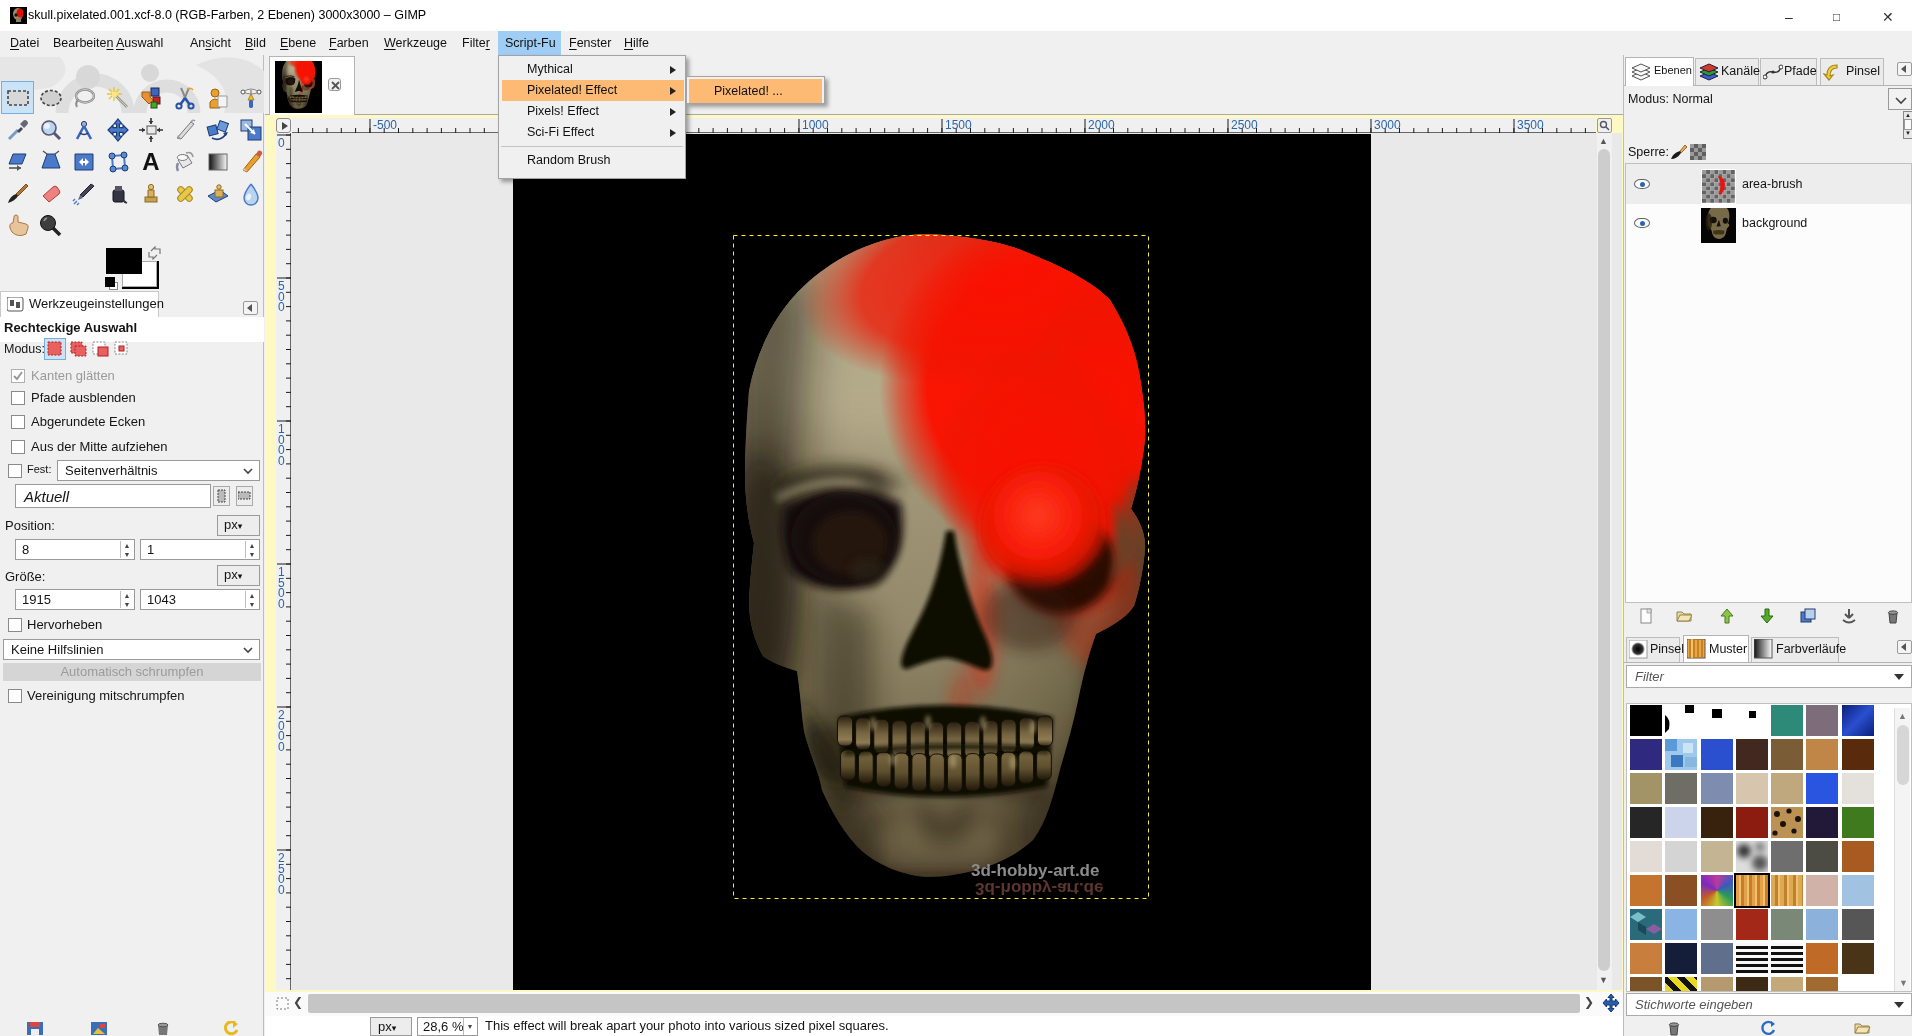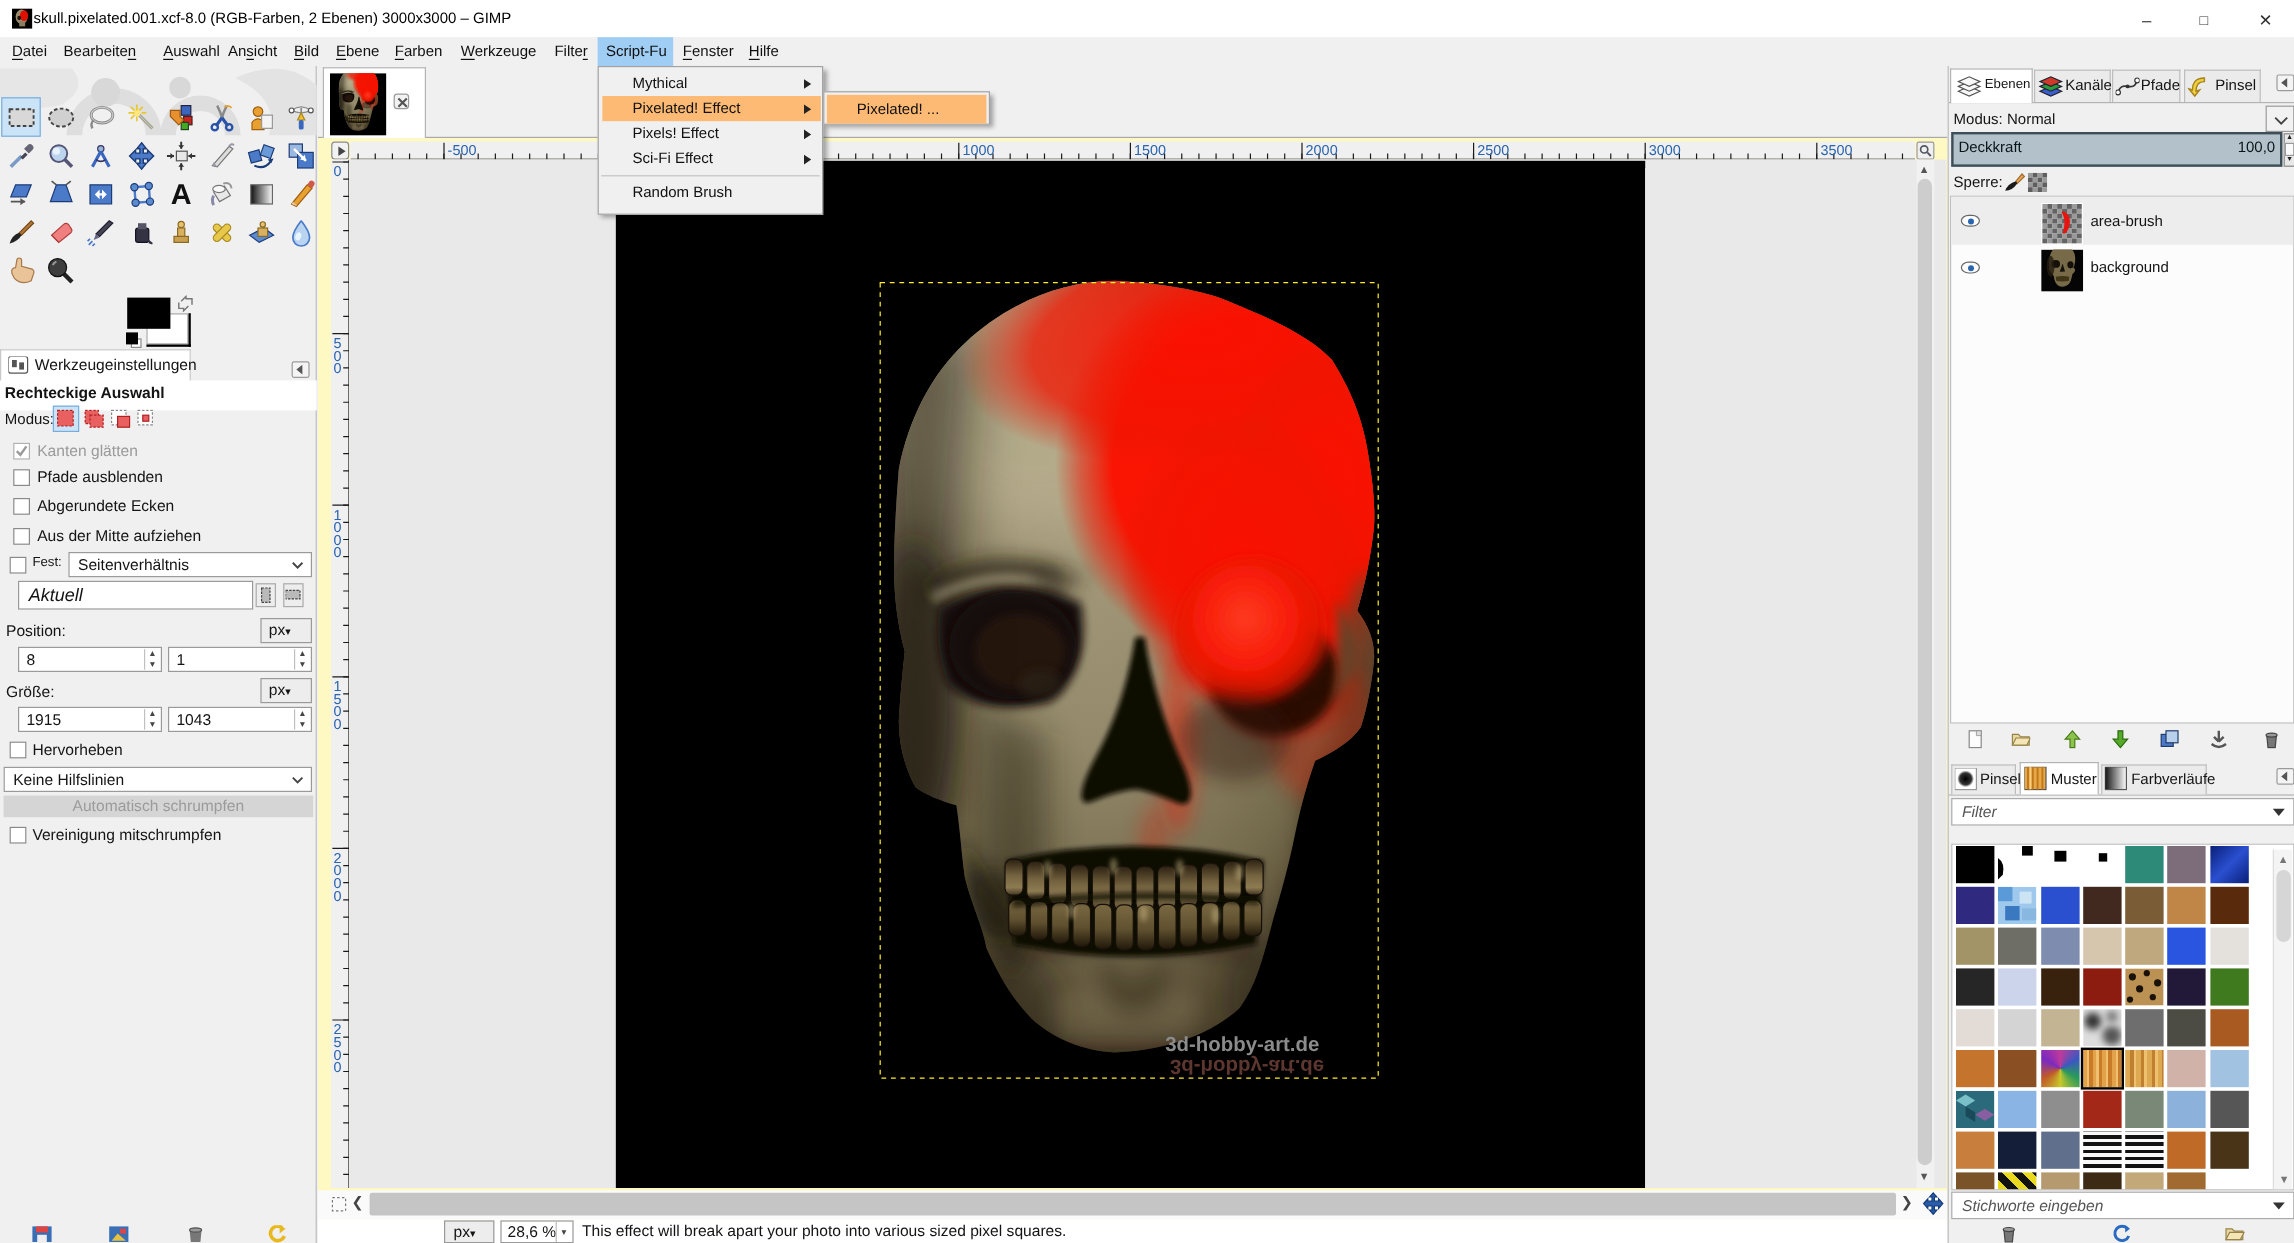--- a/index.html
+++ b/index.html
@@ -45,21 +45,21 @@
     </svg>
  <div class="abs" id="title-text">skull.pixelated.001.xcf-8.0 (RGB-Farben, 2 Ebenen) 3000x3000 – GIMP</div>
  <div class="abs winbtn" style="left:1785px">–</div>
  <div class="abs winbtn" style="left:1833px;font-size:12px;top:10px">□</div>
  <div class="abs winbtn" style="left:1882px">✕</div>
 </div>
 <div class="abs" id="menubar">
  <div class="abs" style="left:498px;top:0;width:63px;height:24px;background:#9fcdf3"></div>
  <div class="mi" style="left:10px"><u>D</u>atei</div>
  <div class="mi" style="left:53px">Bearbeite<u>n</u></div>
- <div class="mi" style="left:136px"><u>A</u>uswahl</div>
+ <div class="mi" style="left:116px"><u>A</u>uswahl</div>
  <div class="mi" style="left:190px">An<u>s</u>icht</div>
  <div class="mi" style="left:245px"><u>B</u>ild</div>
  <div class="mi" style="left:280px"><u>E</u>bene</div>
  <div class="mi" style="left:329px"><u>F</u>arben</div>
  <div class="mi" style="left:384px"><u>W</u>erkzeuge</div>
  <div class="mi" style="left:462px">Filte<u>r</u></div>
  <div class="mi" style="left:505px">Script-Fu</div>
  <div class="mi" style="left:569px"><u>F</u>enster</div>
  <div class="mi" style="left:624px"><u>H</u>ilfe</div>
 </div>
@@ -628,24 +628,20 @@
       <path d="M14 3 C6 3 4 8 4 13 l-3 -1 l5 6 l4 -5 l-3 1 C7 9 9 6 14 6 Z" fill="#f0d040" stroke="#a8851c" stroke-width="1.2"></path>
     </svg>
 <div class="abs" style="left:222px;top:9px;font-size:12.5px">Pinsel</div>
 <div class="abs" style="left:273px;top:7px;width:15px;height:14px;border:1px solid #9a9a9a;border-radius:2px;background:#f4f4f4">
       <div style="width:0;height:0;border-right:5px solid #555;border-top:4px solid transparent;border-bottom:4px solid transparent;margin:2px 0 0 3px"></div>
     </div>
 <div class="abs" style="left:4px;top:37px;font-size:12.5px">Modus: Normal</div>
 <div class="abs" style="left:264px;top:33px;width:24px;height:22px;border:1px solid #9a9a9a;background:#f2f2f2"><svg style="margin:8px 0 0 6px" width="12" height="8">
         <path d="M1 1 l5 5 l5 -5" stroke="#444" stroke-width="1.6" fill="none"></path>
       </svg></div>
-<div class="abs" id="deck">
-      <div style="margin:4px 0 0 4px;font-size:12.5px;color:#0a1418">Deckkraft</div>
-      <div class="abs" style="right:4px;top:4px;font-size:12.5px;color:#0a1418">100,0</div>
-    </div>
 <div class="abs" style="left:279px;top:56px;width:10px;height:28px;background:#e8e8e8;border:1px solid #888">
       <div style="font-size:6px;text-align:center;line-height:7px;color:#222">▲</div>
       <div style="height:11px;background:#fafafa;border:1px solid #999;margin:0 0 0 0"></div>
       <div style="font-size:6px;text-align:center;line-height:7px;color:#222">▼</div>
     </div>
 <div class="abs" style="left:4px;top:90px;font-size:12.5px">Sperre:</div>
 <svg class="abs" style="left:44px;top:88px" width="20" height="18">
       <path d="M12 8 L17 2 l2 2 L13 10 Z" fill="#e8a860" stroke="#a06a28"></path>
       <path d="M12 8 q-7 2 -9 8 q6 0 10 -6 Z" fill="#1a1a1a"></path>
     </svg>

